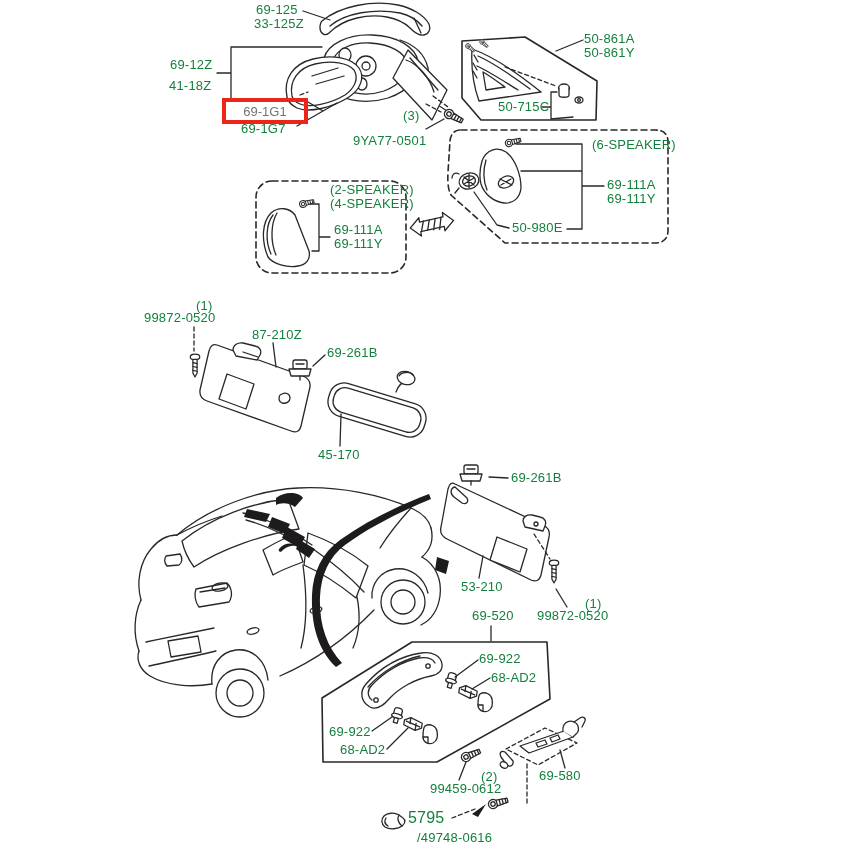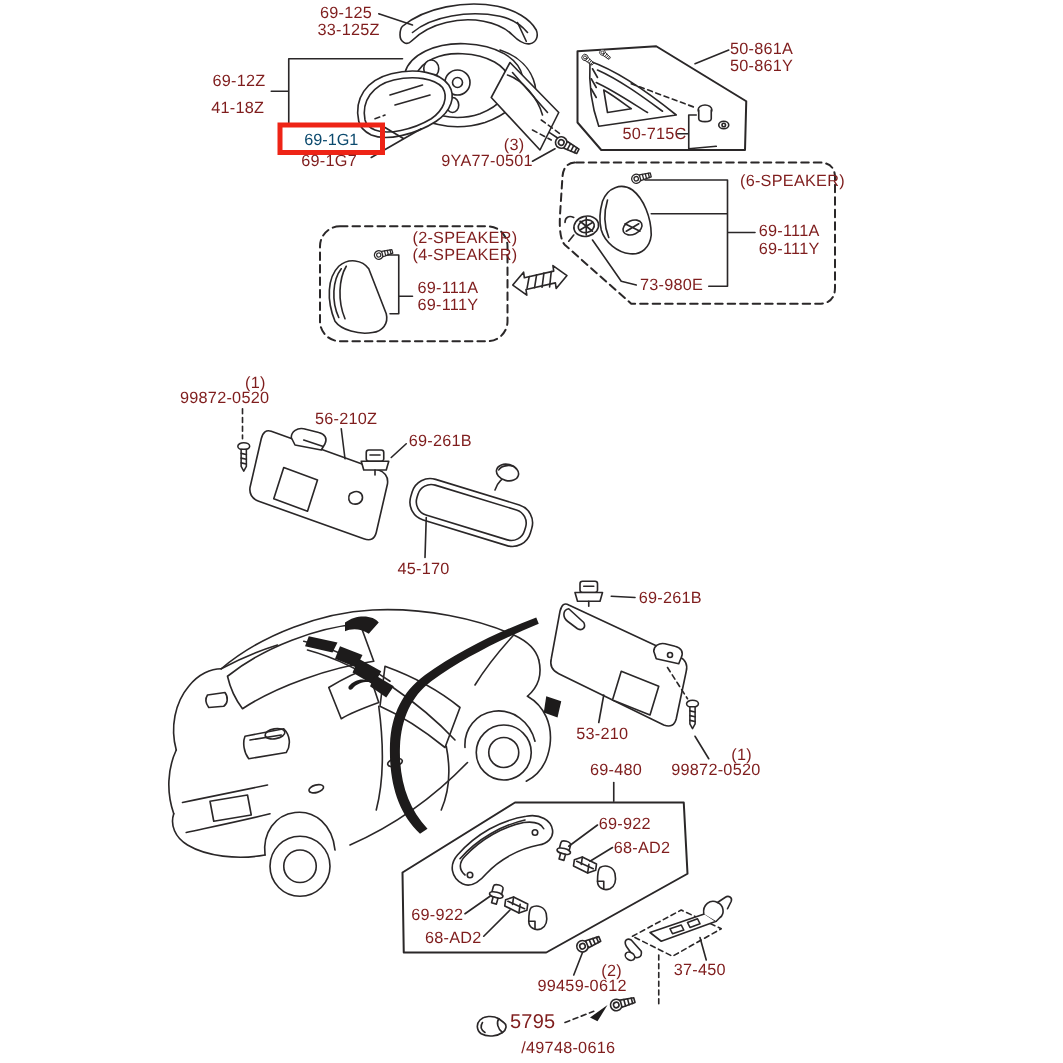--- a/index.html
+++ b/index.html
@@ -1,24 +1,24 @@
 <!DOCTYPE html>
 <html><head>
 <meta charset="utf-8">
 <style>
   html,body{margin:0;padding:0;background:#ffffff;}
   #stage{position:relative;width:850px;height:850px;background:#ffffff;overflow:hidden;
          font-family:"Liberation Sans",sans-serif;}
   #art{position:absolute;left:0;top:0;}
-  .lbl{position:absolute;font:13px/1.1 "Liberation Sans",sans-serif;color:#7f1d1d;
+  .lbl{position:absolute;font:13px/1.1 "Liberation Sans",sans-serif;color:#15803d;
        white-space:nowrap;letter-spacing:.2px;}
   .big{font-size:16px;}
   .hl{position:absolute;left:222px;top:98px;width:86px;height:26px;border:4px solid #ee2416;
       box-sizing:border-box;display:flex;align-items:center;justify-content:center;
-      font:13px "Liberation Sans",sans-serif;color:#0c4a6e;}
+      font:13px "Liberation Sans",sans-serif;color:#737373;}
   
   .s{fill:none;stroke:#2a2728;stroke-width:1.3;stroke-linecap:round;stroke-linejoin:round;}
   .sf{fill:#ffffff;stroke:#2a2728;stroke-width:1.3;stroke-linecap:round;stroke-linejoin:round;}
   .th{stroke-width:1.6;}
   .d{stroke-dasharray:6 4;}
   .d2{stroke-dasharray:4 3;}
   .blk{fill:#1d1b1b;stroke:none;}
 </style>
 </head>
 <body>
@@ -274,54 +274,54 @@
 
 <div class="lbl" style="left:256px;top:3px">69-125</div>
 <div class="lbl" style="left:254px;top:17px">33-125Z</div>
 <div class="lbl" style="left:170px;top:58px">69-12Z</div>
 <div class="lbl" style="left:169px;top:79px">41-18Z</div>
 <div class="hl">
   <span>69-1G1</span>
 </div>
 <div class="lbl" style="left:241px;top:122px">69-1G7</div>
 <div class="lbl" style="left:403px;top:109px">(3)</div>
-<div class="lbl" style="left:353px;top:122px">9YA77-0501</div>
+<div class="lbl" style="left:353px;top:134px">9YA77-0501</div>
 
 <div class="lbl" style="left:584px;top:32px">50-861A</div>
 <div class="lbl" style="left:584px;top:46px">50-861Y</div>
 <div class="lbl" style="left:498px;top:100px">50-715C</div>
 
 <div class="lbl" style="left:330px;top:183px">(2-SPEAKER)</div>
 <div class="lbl" style="left:330px;top:197px">(4-SPEAKER)</div>
 <div class="lbl" style="left:334px;top:223px">69-111A</div>
 <div class="lbl" style="left:334px;top:237px">69-111Y</div>
 
 <div class="lbl" style="left:592px;top:138px">(6-SPEAKER)</div>
 <div class="lbl" style="left:607px;top:178px">69-111A</div>
 <div class="lbl" style="left:607px;top:192px">69-111Y</div>
-<div class="lbl" style="left:512px;top:221px">73-980E</div>
+<div class="lbl" style="left:512px;top:221px">50-980E</div>
 
 <div class="lbl" style="left:196px;top:299px">(1)</div>
 <div class="lbl" style="left:144px;top:311px">99872-0520</div>
-<div class="lbl" style="left:252px;top:328px">56-210Z</div>
+<div class="lbl" style="left:252px;top:328px">87-210Z</div>
 <div class="lbl" style="left:327px;top:346px">69-261B</div>
 
 <div class="lbl" style="left:318px;top:448px">45-170</div>
 
 <div class="lbl" style="left:511px;top:471px">69-261B</div>
 <div class="lbl" style="left:461px;top:580px">53-210</div>
 <div class="lbl" style="left:585px;top:597px">(1)</div>
 <div class="lbl" style="left:537px;top:609px">99872-0520</div>
 
-<div class="lbl" style="left:472px;top:609px">69-480</div>
+<div class="lbl" style="left:472px;top:609px">69-520</div>
 <div class="lbl" style="left:479px;top:652px">69-922</div>
 <div class="lbl" style="left:491px;top:671px">68-AD2</div>
 <div class="lbl" style="left:329px;top:725px">69-922</div>
 <div class="lbl" style="left:340px;top:743px">68-AD2</div>
 
 <div class="lbl" style="left:481px;top:770px">(2)</div>
 <div class="lbl" style="left:430px;top:782px">99459-0612</div>
-<div class="lbl" style="left:539px;top:769px">37-450</div>
+<div class="lbl" style="left:539px;top:769px">69-580</div>
 
 <div class="lbl big" style="left:408px;top:809px">5795</div>
 <div class="lbl" style="left:417px;top:831px">/49748-0616</div>
 
 </div>
 
 </body></html>

